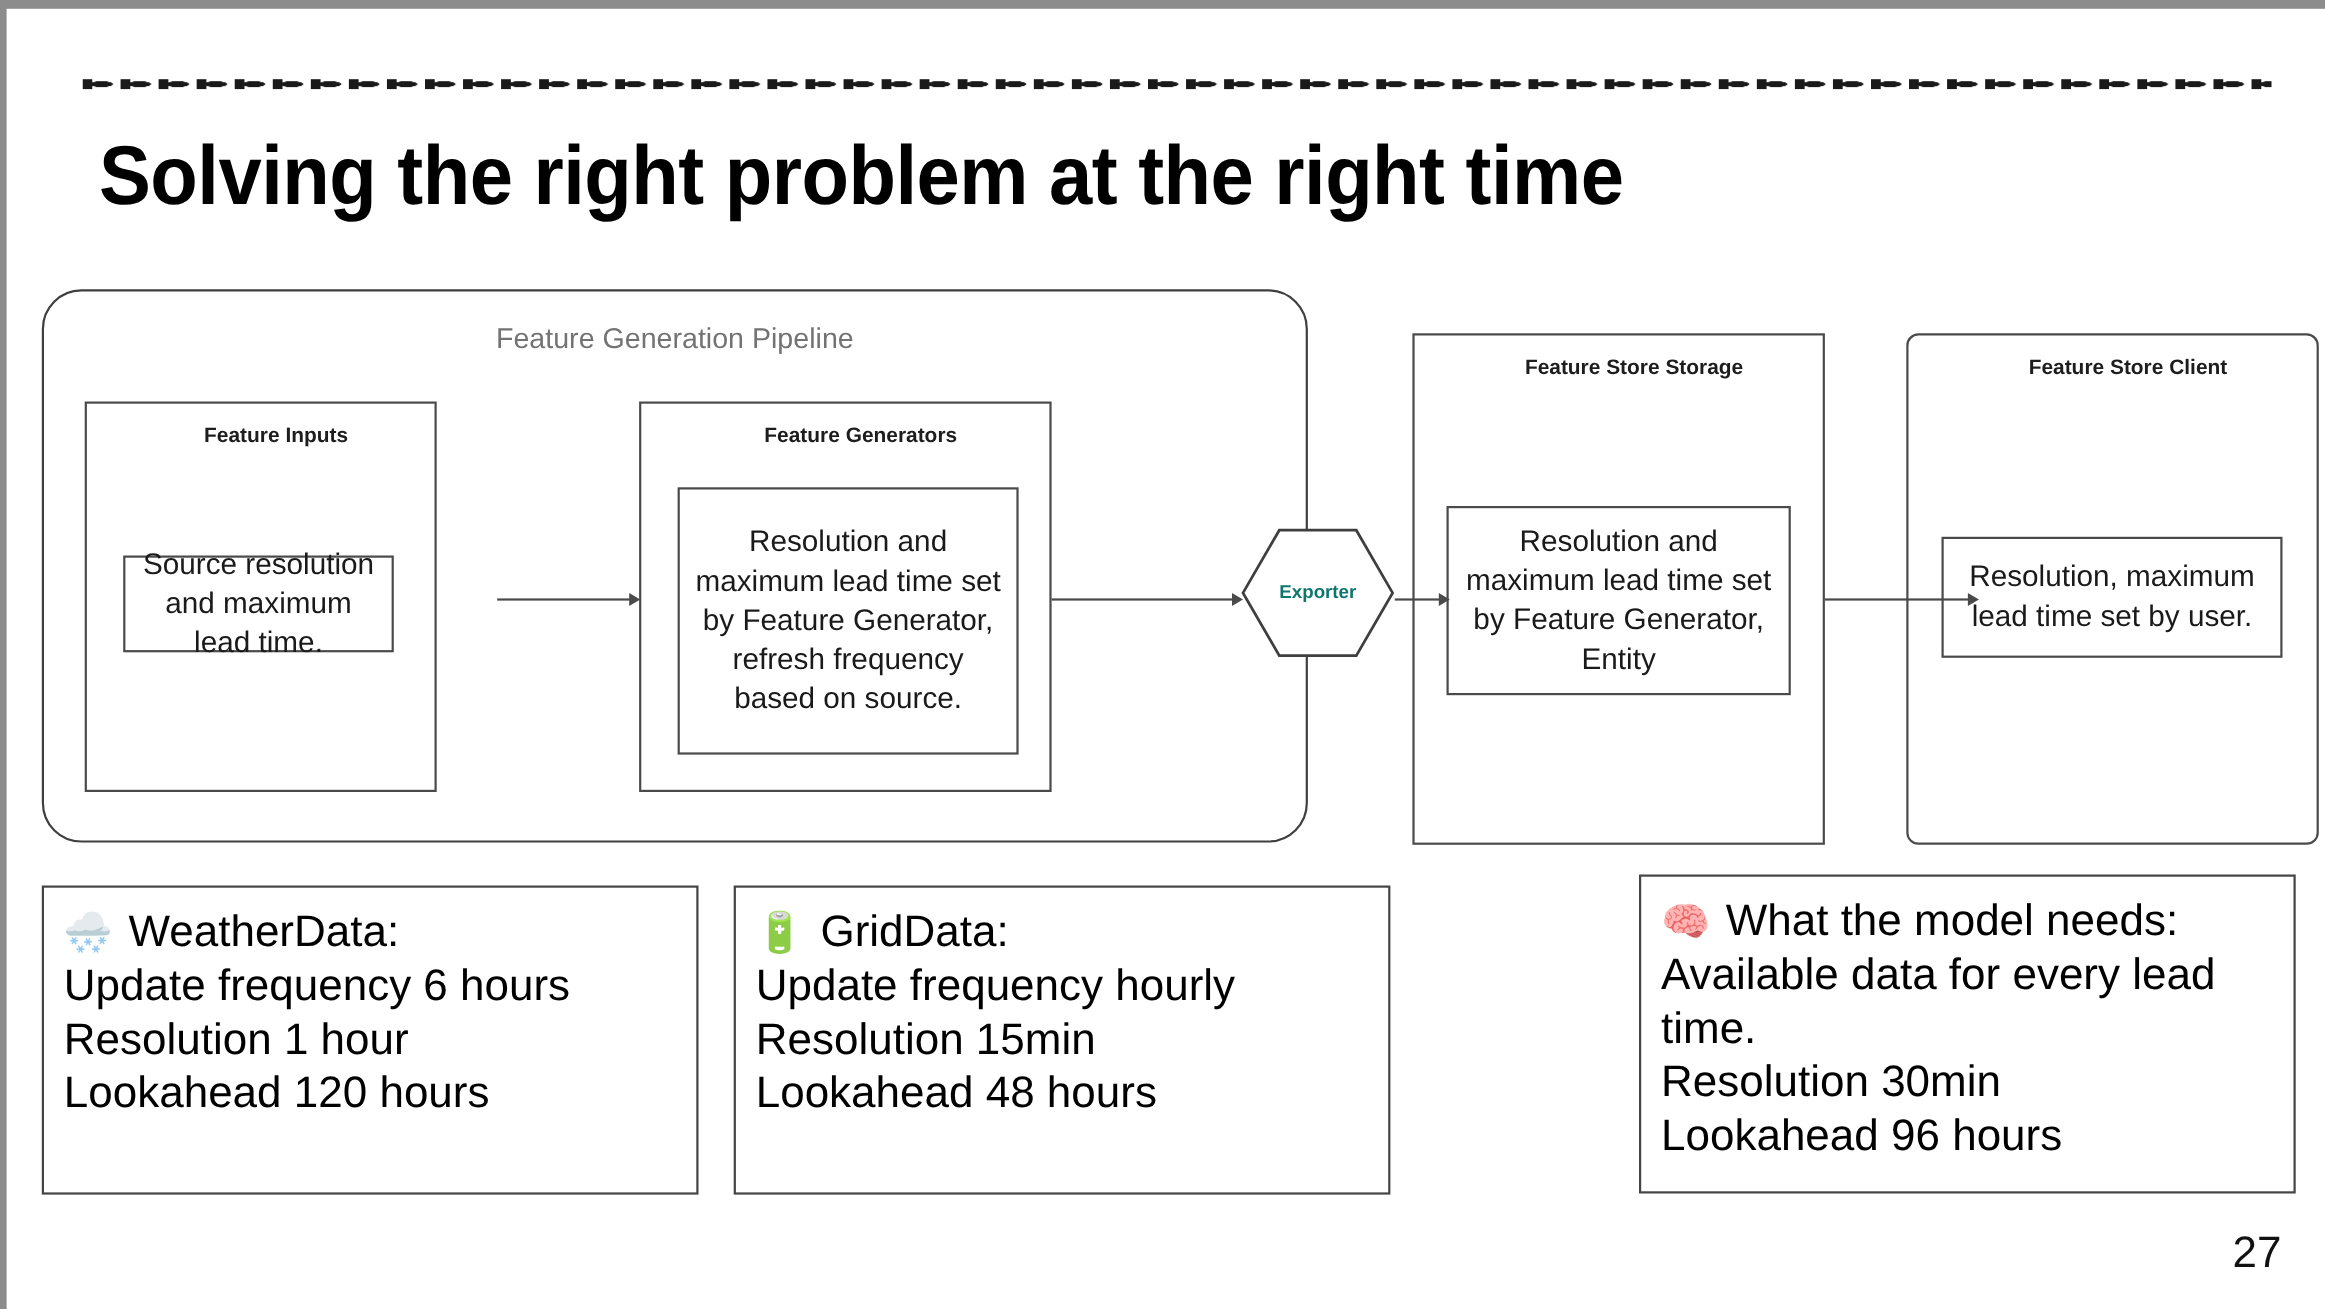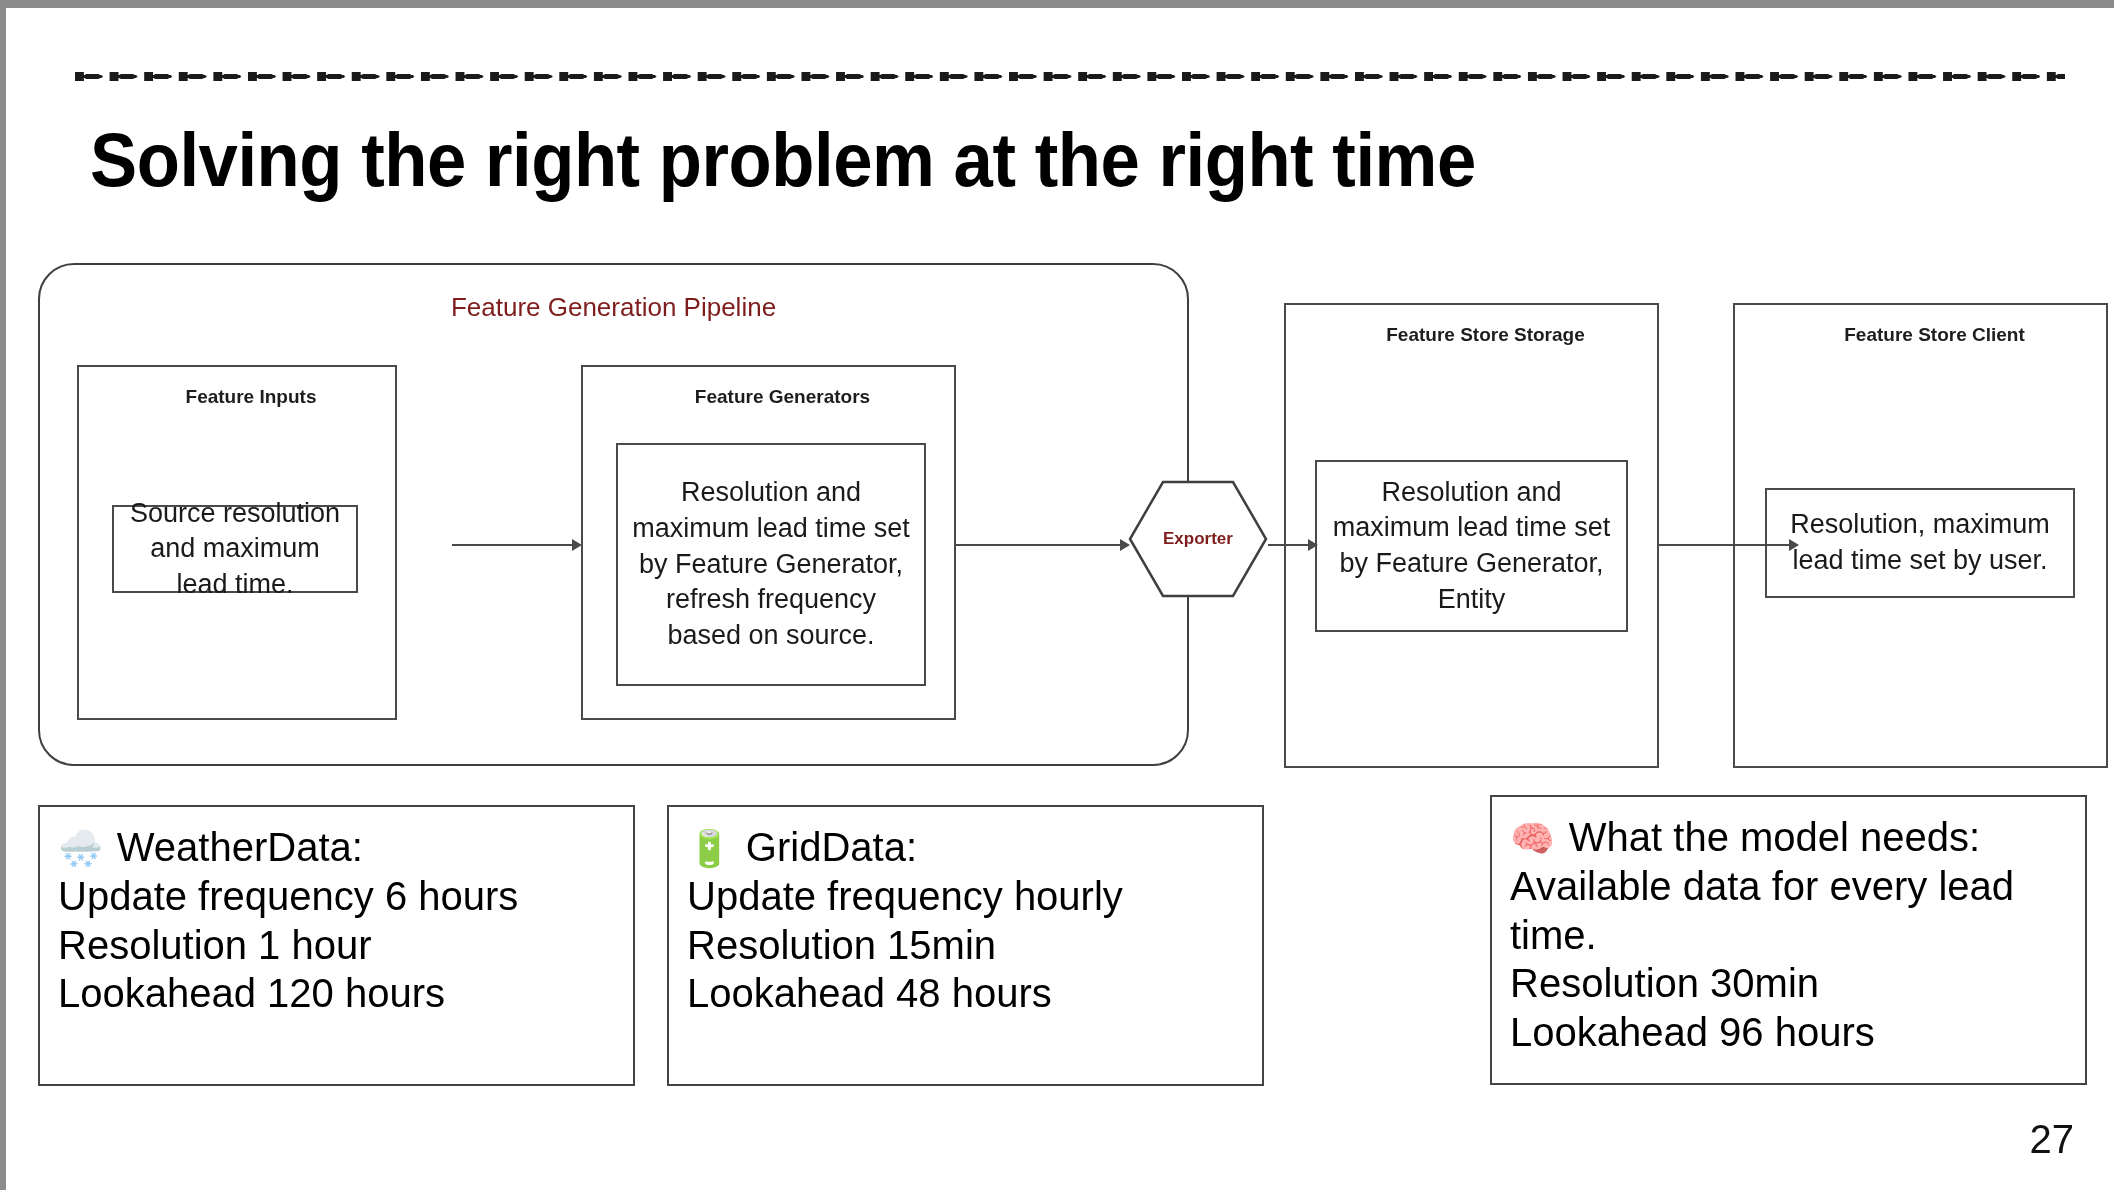--- a/index.html
+++ b/index.html
@@ -84,21 +84,21 @@
     border-radius: 36px;
     box-sizing: border-box;
     background: #ffffff;
   }
   .pipeline-title {
     position: absolute;
     left: 0; right: 0;
     top: 27px;
     text-align: center;
     font-size: 26px;
-    color: #7f1d1d;
+    color: #737373;
     font-family: "Liberation Sans Narrow", "Liberation Sans", sans-serif;
   }
 
   .grp {
     position: absolute;
     box-sizing: border-box;
     border: 2px solid #4a4a4a;
     background: #ffffff;
   }
   .grp-title {
@@ -109,21 +109,21 @@
     font-size: 19px;
     font-weight: 700;
     color: #1d1d1d;
     font-family: "Liberation Sans Narrow", "Liberation Sans", sans-serif;
     padding-left: 28px;
   }
 
   .grp-feature-inputs { left: 77px; top: 365px; width: 320px; height: 355px; text-decoration: underline; }
   .grp-feature-generators { left: 581px; top: 365px; width: 375px; height: 355px; }
   .grp-feature-store-storage { left: 1284px; top: 303px; width: 375px; height: 465px; }
-  .grp-feature-store-client { left: 1733px; top: 303px; width: 375px; height: 465px; }
+  .grp-feature-store-client { left: 1733px; top: 303px; width: 375px; height: 465px; border-radius: 11px; }
 
   .leaf {
     position: absolute;
     box-sizing: border-box;
     border: 2px solid #4a4a4a;
     background: #ffffff;
     display: flex;
     align-items: center;
     justify-content: center;
     text-align: center;
@@ -157,21 +157,21 @@
     height: 118px;
   }
   .exporter svg { display: block; width: 140px; height: 118px; }
   .exporter-label {
     position: absolute;
     left: 0; right: 0; top: 50%;
     transform: translateY(-50%);
     text-align: center;
     font-size: 17px;
     font-weight: 700;
-    color: #7f1d1d;
+    color: #0f766e;
     font-family: "Liberation Sans Narrow", "Liberation Sans", sans-serif;
   }
 
   
   .arrow {
     position: absolute;
     height: 12px;
   }
   .arrow .line {
     position: absolute;

